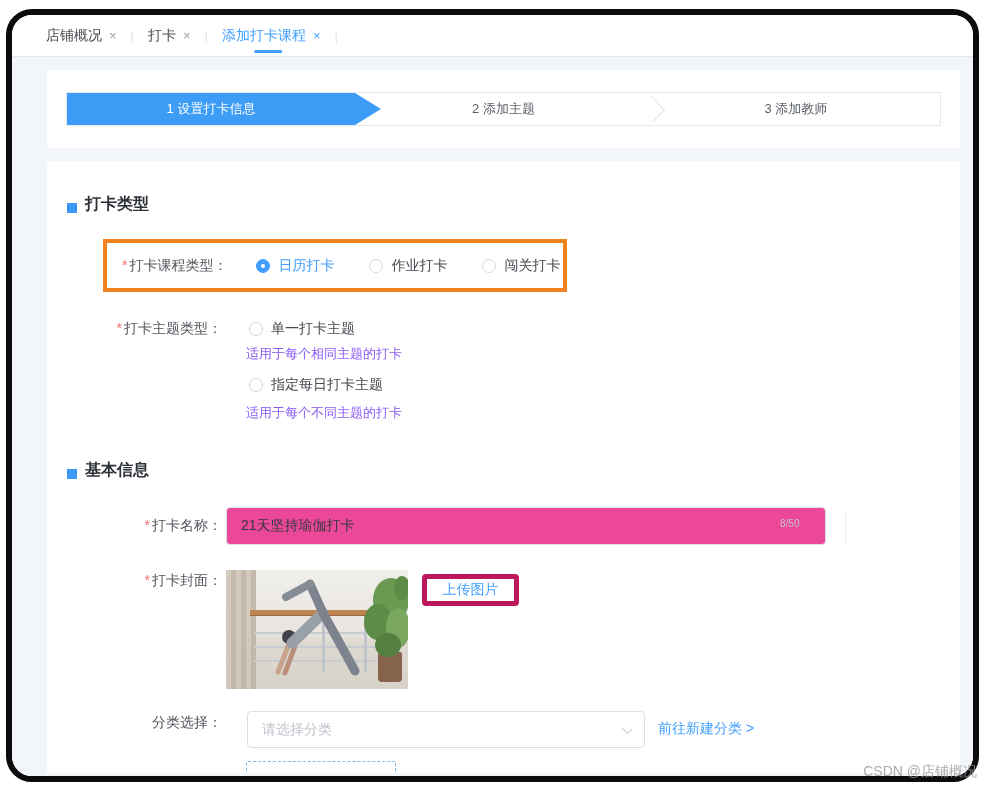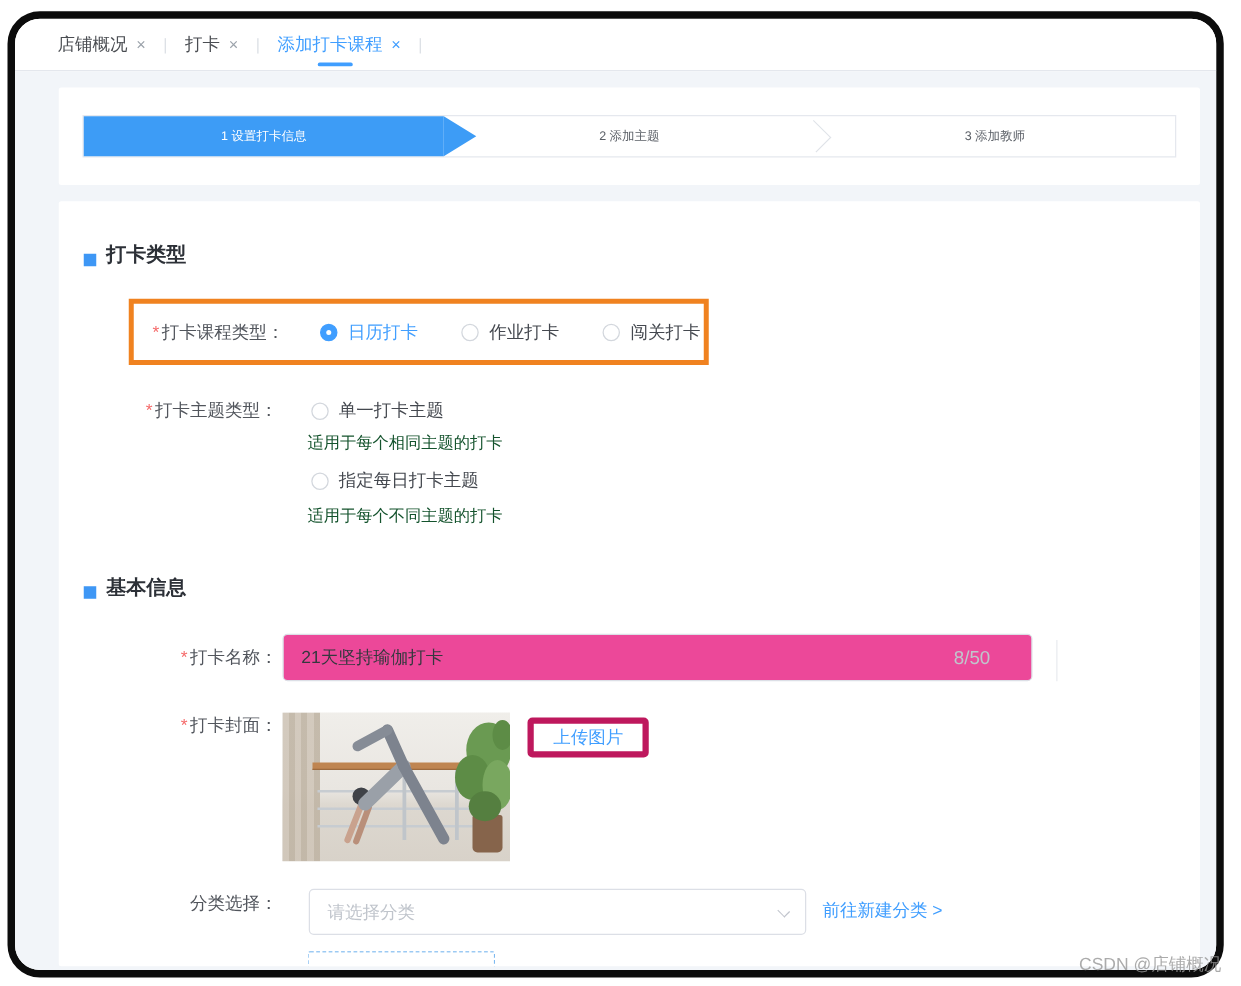--- a/index.html
+++ b/index.html
@@ -26,21 +26,21 @@
   .page-bg { position:absolute; left:0; top:42px; width:100%; height:719px; background:#f2f5f9; }
 
   
   .card { position:absolute; left:35px; width:913px; background:#fff; border-radius:2px; }
   .card-stepper { top:55px; height:78px; }
   .card-form { top:146px; height:612px; overflow:hidden; }
 
   
   .stepper { position:absolute; left:19px; top:22px; width:875px; height:34px;
              border:1px solid #e5e8ee; display:flex; background:#fff; }
-  .step { display:flex; align-items:center; justify-content:center; font-size:10px; color:#5a5f66; position:relative; cursor:pointer;text-align:right; }
+  .step { display:flex; align-items:center; justify-content:center; font-size:13px; color:#5a5f66; position:relative; cursor:pointer;text-align:right; }
   .step-1 { width:33%; background:#3d9cf6; color:#fff; z-index:2; }
   .step-2 { width:34%; }
   .step-3 { width:33%; }
   .step-arrow { position:absolute; right:-26px; top:0; width:0; height:0; z-index:3;
                 border-top:16px solid transparent; border-bottom:16px solid transparent; border-left:26px solid #3d9cf6; }
   .step-chev { position:absolute; left:67%; top:50%; width:20px; height:20px; margin:-10px 0 0 -10px;
                border-top:1px solid #dfe3e8; border-right:1px solid #dfe3e8; transform:rotate(45deg) scale(1,0.85); }
 
   
   .sec-square { position:absolute; width:10px; height:10px; background:#3e97f5; }
@@ -48,34 +48,34 @@
   .flabel { position:absolute; right:738px; font-size:14px; color:#51555c; white-space:nowrap; text-align:right; line-height:20px; }
   .req { color:#f56c6c; margin-right:2px; }
 
   
   .radio-row { display:flex; align-items:center; gap:8px; cursor:pointer; }
   .radio { width:14px; height:14px; border-radius:50%; border:1px solid #d3d7dd; background:#fff; position:relative; flex:0 0 auto; }
   .radio.checked { background:#409eff; border-color:#409eff; }
   .radio.checked::after { content:""; position:absolute; left:4px; top:4px; width:4px; height:4px; border-radius:50%; background:#fff; }
   .radio-label { font-size:14px; color:#44484f; }
   .radio-label.sel { color:#409eff; }
-  .note { position:absolute; font-size:13px; color:#14532d; }
+  .note { position:absolute; font-size:13px; color:#8b5cf6; }
 
   
   .hl-box { position:absolute; left:56px; top:78px; width:464px; height:53px;
             border:4px solid #f08220; display:flex; align-items:center; padding-left:15px; }
   .hl-box .flabel-inline { font-size:14px; color:#51555c; margin-right:29px; white-space:nowrap; }
   .opt-group { display:flex; align-items:center; gap:35px; }
 
   
   .text-input { position:absolute; left:179px; top:346px; width:600px; height:38px;
                 border:1px solid #dcdfe6; border-radius:4px; font-size:14px; color:#34383e;
                 padding:0 62px 0 14px; outline:none; background:#ec4899;
                 font-family:"Liberation Sans","DejaVu Sans",sans-serif; }
-  .input-counter { position:absolute; left:716px; top:357px; font-size:15px; color:#c0c5cc; }
+  .input-counter { position:absolute; left:733px; top:357px; font-size:10px; color:#c0c5cc; }
   .mini-divider { position:absolute; left:798px; top:351px; width:1px; height:33px; background:#e9ebef; }
 
   
   .cover { position:absolute; left:179px; top:409px; width:182px; height:119px; overflow:hidden; cursor:pointer;
            background:linear-gradient(180deg,#f0eeea 0%,#e9e6e1 52%,#ddd8d0 62%,#d8d2c9 100%); }
   .curtain { position:absolute; left:0; top:0; width:30px; height:119px;
              background:repeating-linear-gradient(90deg,#d0c6b9 0 5px,#c0b5a5 5px 10px); opacity:.9; }
   .rail { position:absolute; height:2px; background:#c7ccd1; }
   .post { position:absolute; width:3px; background:#c0c5ca; }
   .barre { position:absolute; left:24px; top:40px; width:138px; height:6px; background:#bf8551; border-bottom:1px solid #9c6a3e; }

